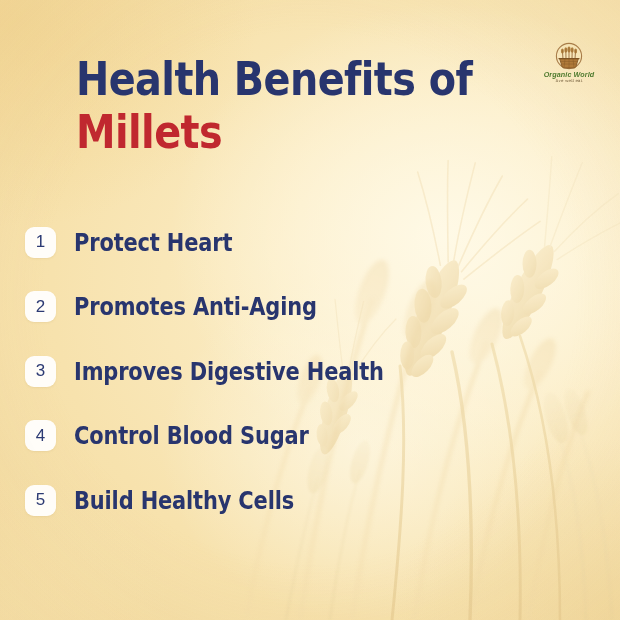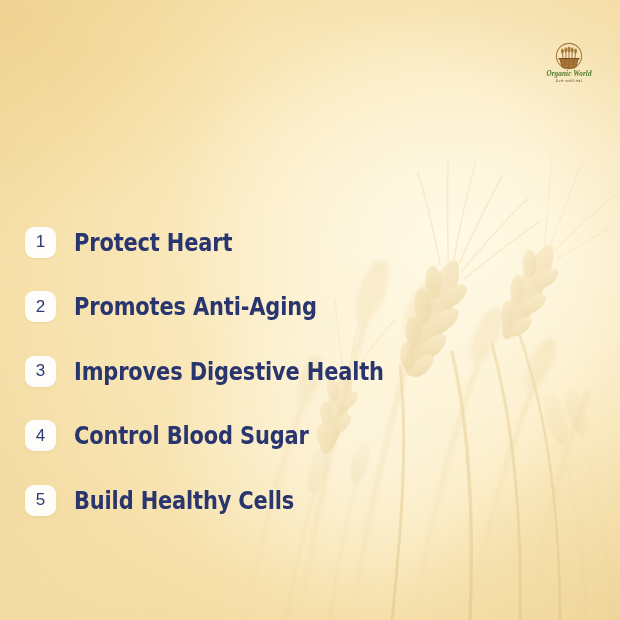--- a/index.html
+++ b/index.html
@@ -64,21 +64,21 @@
     top: 42px;
     left: 541px;
     width: 56px;
     height: 54px;
     text-align: center;
   }
   .logo-emblem { display: block; margin: 0 auto; }
   .logo-name {
     display: block;
     margin-top: -1px;
-    font-family: Liberation Serif, serif;
+    font-family: Liberation Sans, sans-serif;
     font-style: italic;
     font-weight: 700;
     font-size: 7.2px;
     letter-spacing: 0.1px;
     color: #4e7a2e;
     line-height: 1.05;
     white-space: nowrap;
   }
   .logo-tagline {
     display: block;
@@ -311,20 +311,24 @@
         <path d="M12 16.8 L11 25.6"></path>
         <path d="M16 16.8 L16 25.8"></path>
         <path d="M20 16.8 L21 25.6"></path>
       </g>
       <path d="M6 16.6 L26 16.6" stroke="#7d5222" stroke-width="1.3" stroke-linecap="round"></path>
     </svg>
     <span class="logo-name">Organic World</span>
     <span class="logo-tagline">live well eat</span>
   </div>
 
+  <div class="headline">
+    <span class="line line-1">Health Benefits of</span>
+    <span class="line line-2">Millets</span>
+  </div>
 
   <div class="benefits">
 
     <div class="benefit-row">
       <div class="benefit-badge">1</div>
       <div class="benefit-text">Protect Heart</div>
     </div>
 
     <div class="benefit-row">
       <div class="benefit-badge">2</div>

